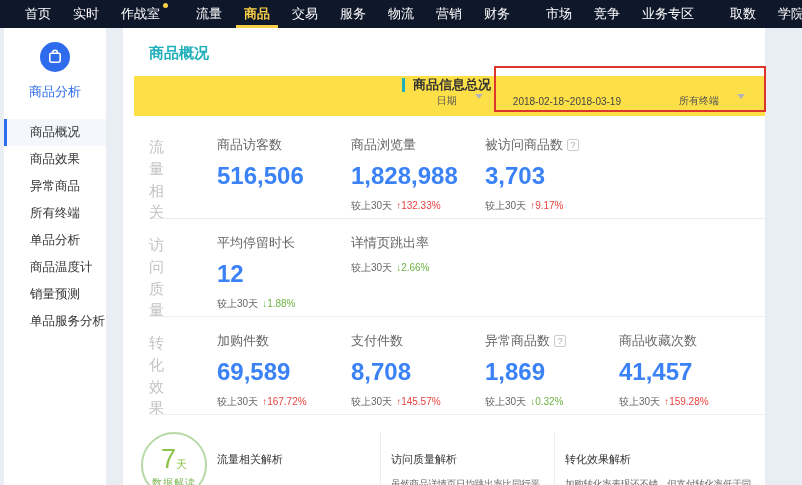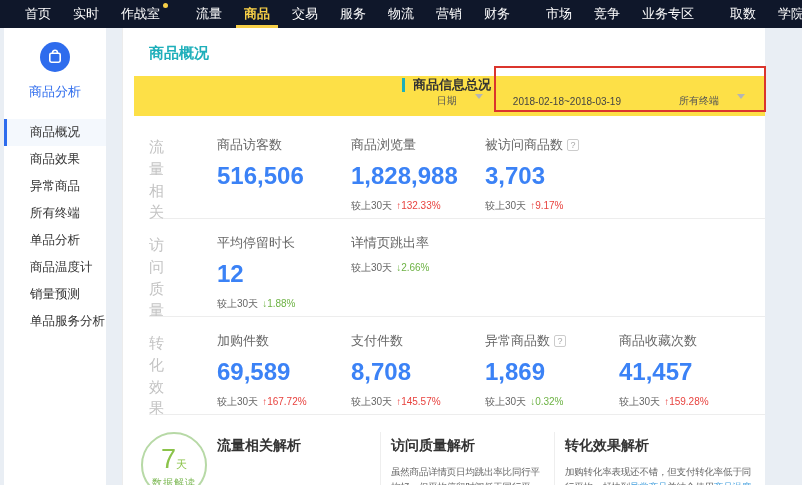--- a/index.html
+++ b/index.html
@@ -52,21 +52,21 @@
 
   
   .insights { display:flex; align-items:flex-start; padding:17px 0 0 18px; }
   .badge-circle { flex:none; width:66px; height:66px; border:2px solid #b7d9a6; border-radius:50%;
                   text-align:center; padding-top:10px; color:#7cb854; }
   .badge-circle .n { font-size:27px; color:#8bc34a; }
   .badge-circle .u { font-size:11px; color:#8bc34a; }
   .badge-circle .bl { font-size:10px; margin-top:1px; letter-spacing:1px; }
   .insight-col { width:164px; margin-left:10px; padding-right:10px; border-right:1px solid #eee; min-height:64px; }
   .insight-col.last { width:198px; border-right:none; }
-  .i-title { font-size:14px; font-weight:bold; color:#333; margin-top:5px; }
+  .i-title { font-size:11px; font-weight:normal; color:#333; margin-top:20px; }
   .i-body { margin-top:9px; font-size:9.5px; line-height:15px; color:#666; letter-spacing:-0.2px; }
   .ilink { color:#4aa3df; text-decoration:none; cursor:pointer; }
 
   
   .annotation { position:absolute; left:494px; top:66px; width:272px; height:46px;
                 border:2px solid #db352c; pointer-events:none; z-index:50; }
 </style>
 </head>
 <body>
 

